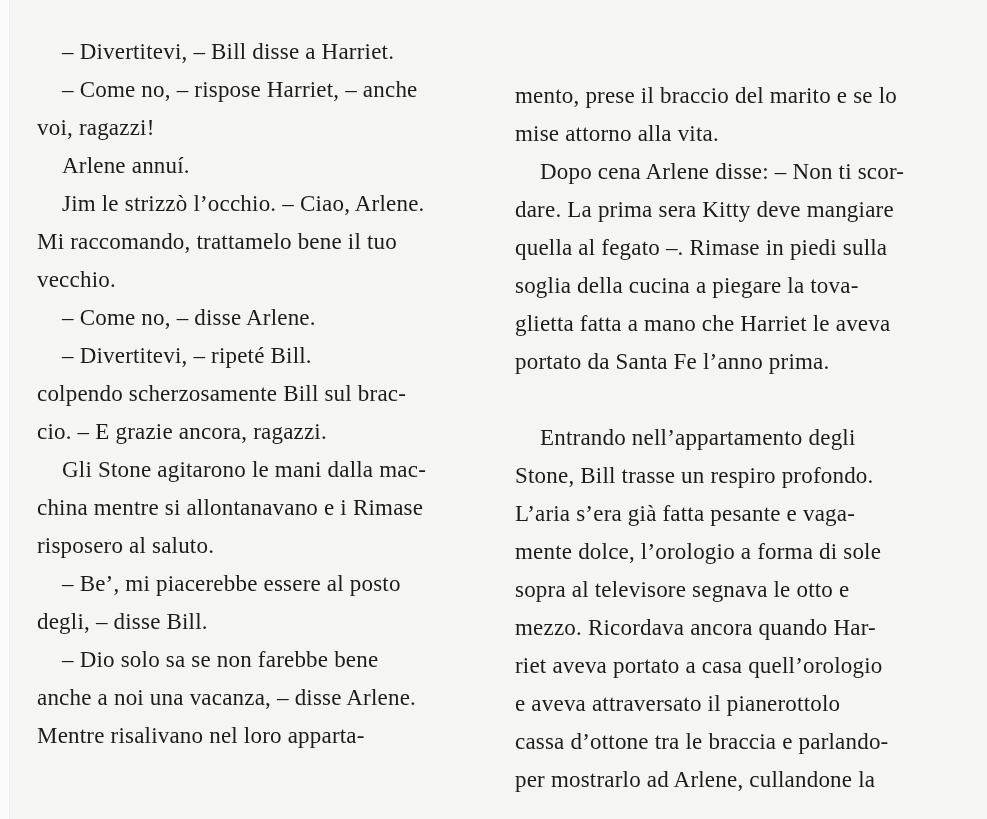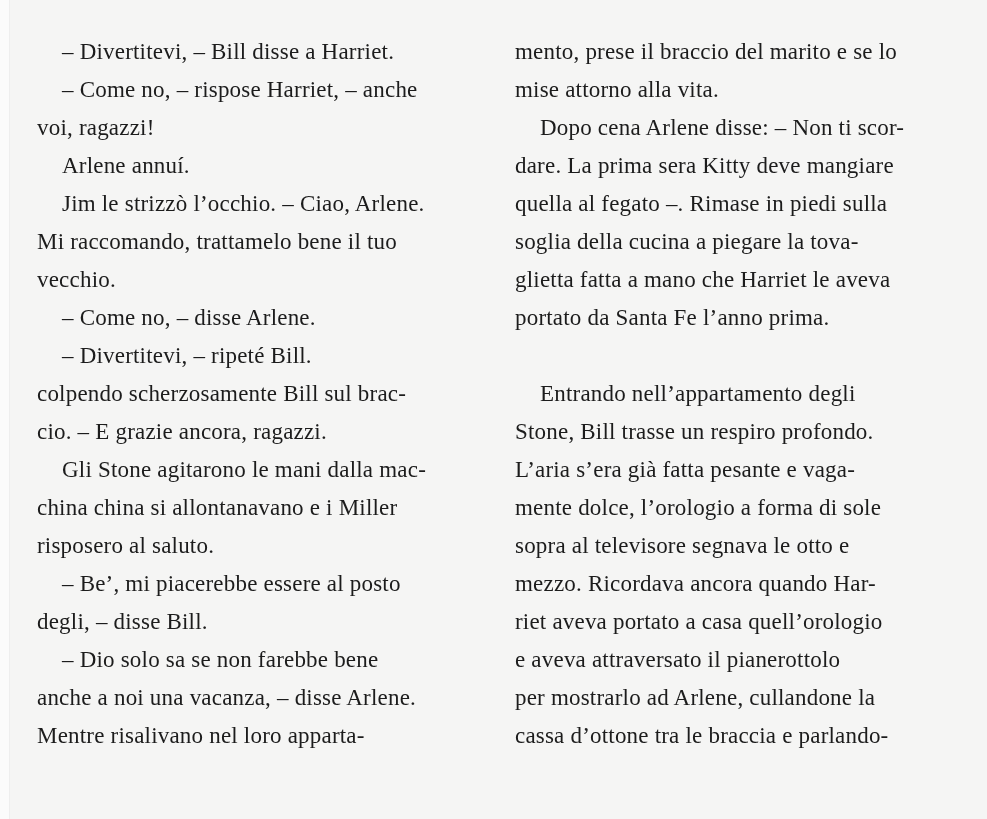--- a/index.html
+++ b/index.html
@@ -26,21 +26,21 @@
     width: 9px;
     height: 100%;
     background: #fbfbfb;
     border-right: 1px solid rgba(0,0,0,0.05);
   }
   .text-column {
     position: absolute;
     top: 33px;
   }
   .col-left  { left: 37px;  width: 445px; }
-  .col-right { left: 515px; width: 445px; }
+  .col-right { left: 515px; width: 445px; margin-top: 44px; }
   .line {
     height: 38px;
     line-height: 38px;
     font-size: 23px;
     letter-spacing: 0.2px;
     color: #1c1c1c;
     white-space: nowrap;
   }
   .line.indent { padding-left: 25px; }
   .line.blank  {  }
@@ -56,21 +56,21 @@
       <div class="line">voi, ragazzi!</div>
       <div class="line indent">Arlene annuí.</div>
       <div class="line indent">Jim le strizzò l’occhio. – Ciao, Arlene.</div>
       <div class="line">Mi raccomando, trattamelo bene il tuo</div>
       <div class="line">vecchio.</div>
       <div class="line indent">– Come no, – disse Arlene.</div>
       <div class="line indent">– Divertitevi, – ripeté Bill.</div>
       <div class="line">colpendo scherzosamente Bill sul brac-</div>
       <div class="line">cio. – E grazie ancora, ragazzi.</div>
       <div class="line indent">Gli Stone agitarono le mani dalla mac-</div>
-      <div class="line">china china si allontanavano e i Miller</div>
+      <div class="line">china mentre si allontanavano e i Rimase</div>
       <div class="line">risposero al saluto.</div>
       <div class="line indent">– Be’, mi piacerebbe essere al posto</div>
       <div class="line">degli, – disse Bill.</div>
       <div class="line indent">– Dio solo sa se non farebbe bene</div>
       <div class="line">anche a noi una vacanza, – disse Arlene.</div>
       <div class="line">Mentre risalivano nel loro apparta-</div>
     </div>
   <div class="text-column col-right">
       <div class="line">mento, prese il braccio del marito e se lo</div>
       <div class="line">mise attorno alla vita.</div>
@@ -82,16 +82,16 @@
       <div class="line">portato da Santa Fe l’anno prima.</div>
       <div class="line blank"></div>
       <div class="line indent">Entrando nell’appartamento degli</div>
       <div class="line">Stone, Bill trasse un respiro profondo.</div>
       <div class="line">L’aria s’era già fatta pesante e vaga-</div>
       <div class="line">mente dolce, l’orologio a forma di sole</div>
       <div class="line">sopra al televisore segnava le otto e</div>
       <div class="line">mezzo. Ricordava ancora quando Har-</div>
       <div class="line">riet aveva portato a casa quell’orologio</div>
       <div class="line">e aveva attraversato il pianerottolo</div>
+      <div class="line">cassa d’ottone tra le braccia e parlando-</div>
       <div class="line">per mostrarlo ad Arlene, cullandone la</div>
-      <div class="line">cassa d’ottone tra le braccia e parlando-</div>
     </div>
 </div>
 
 </body></html>

